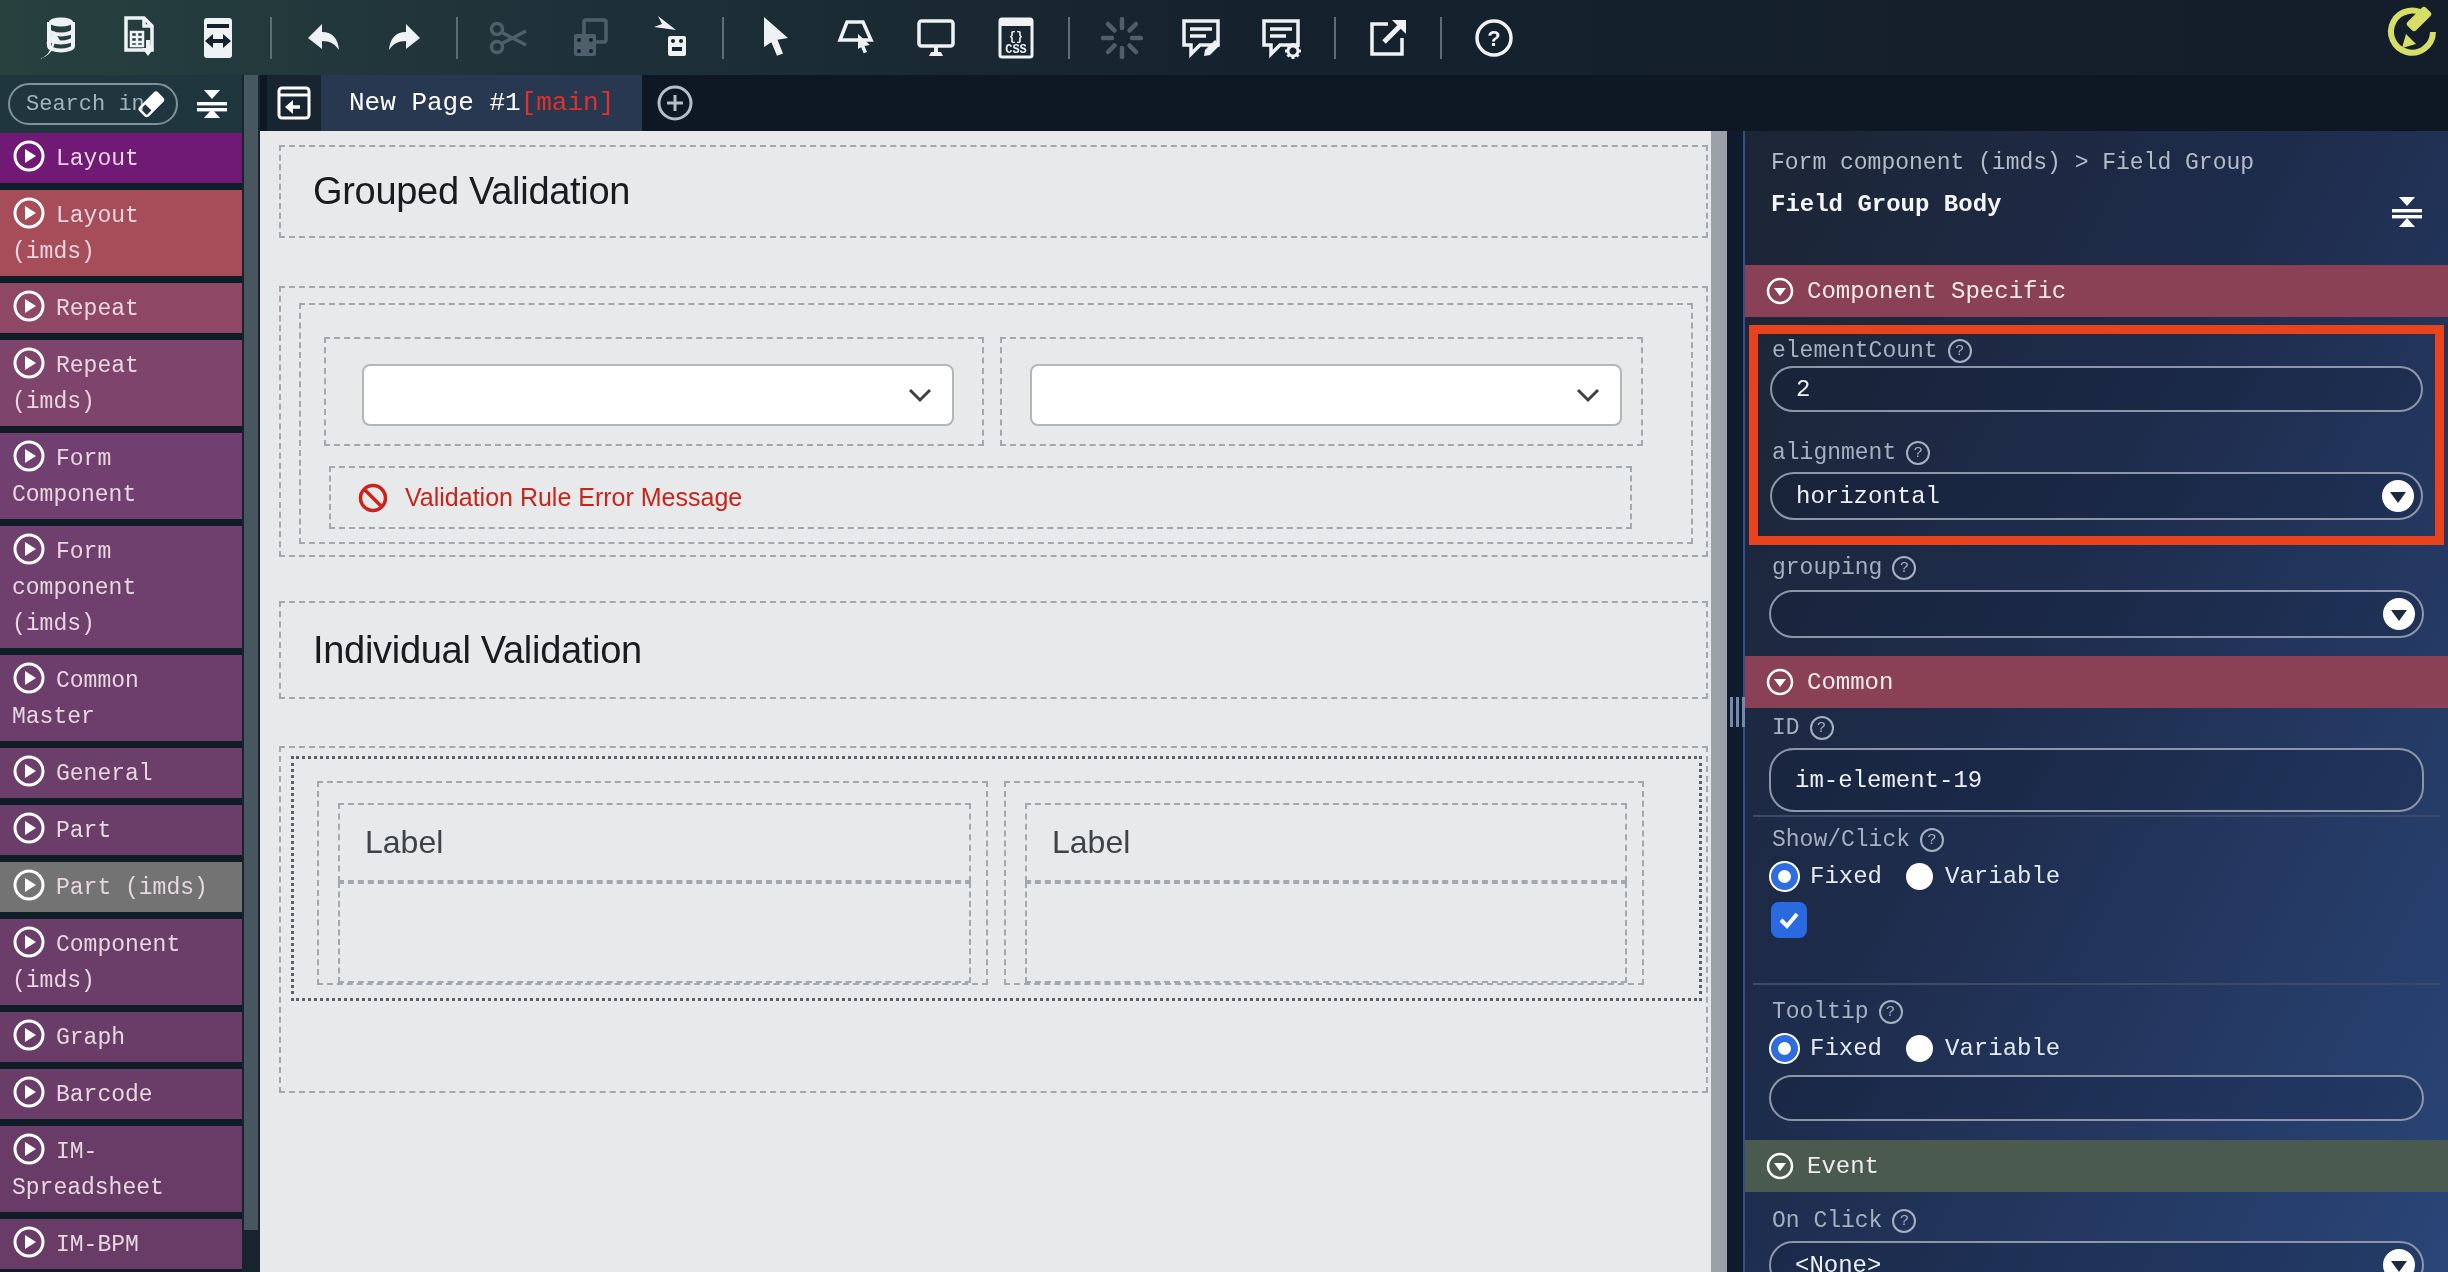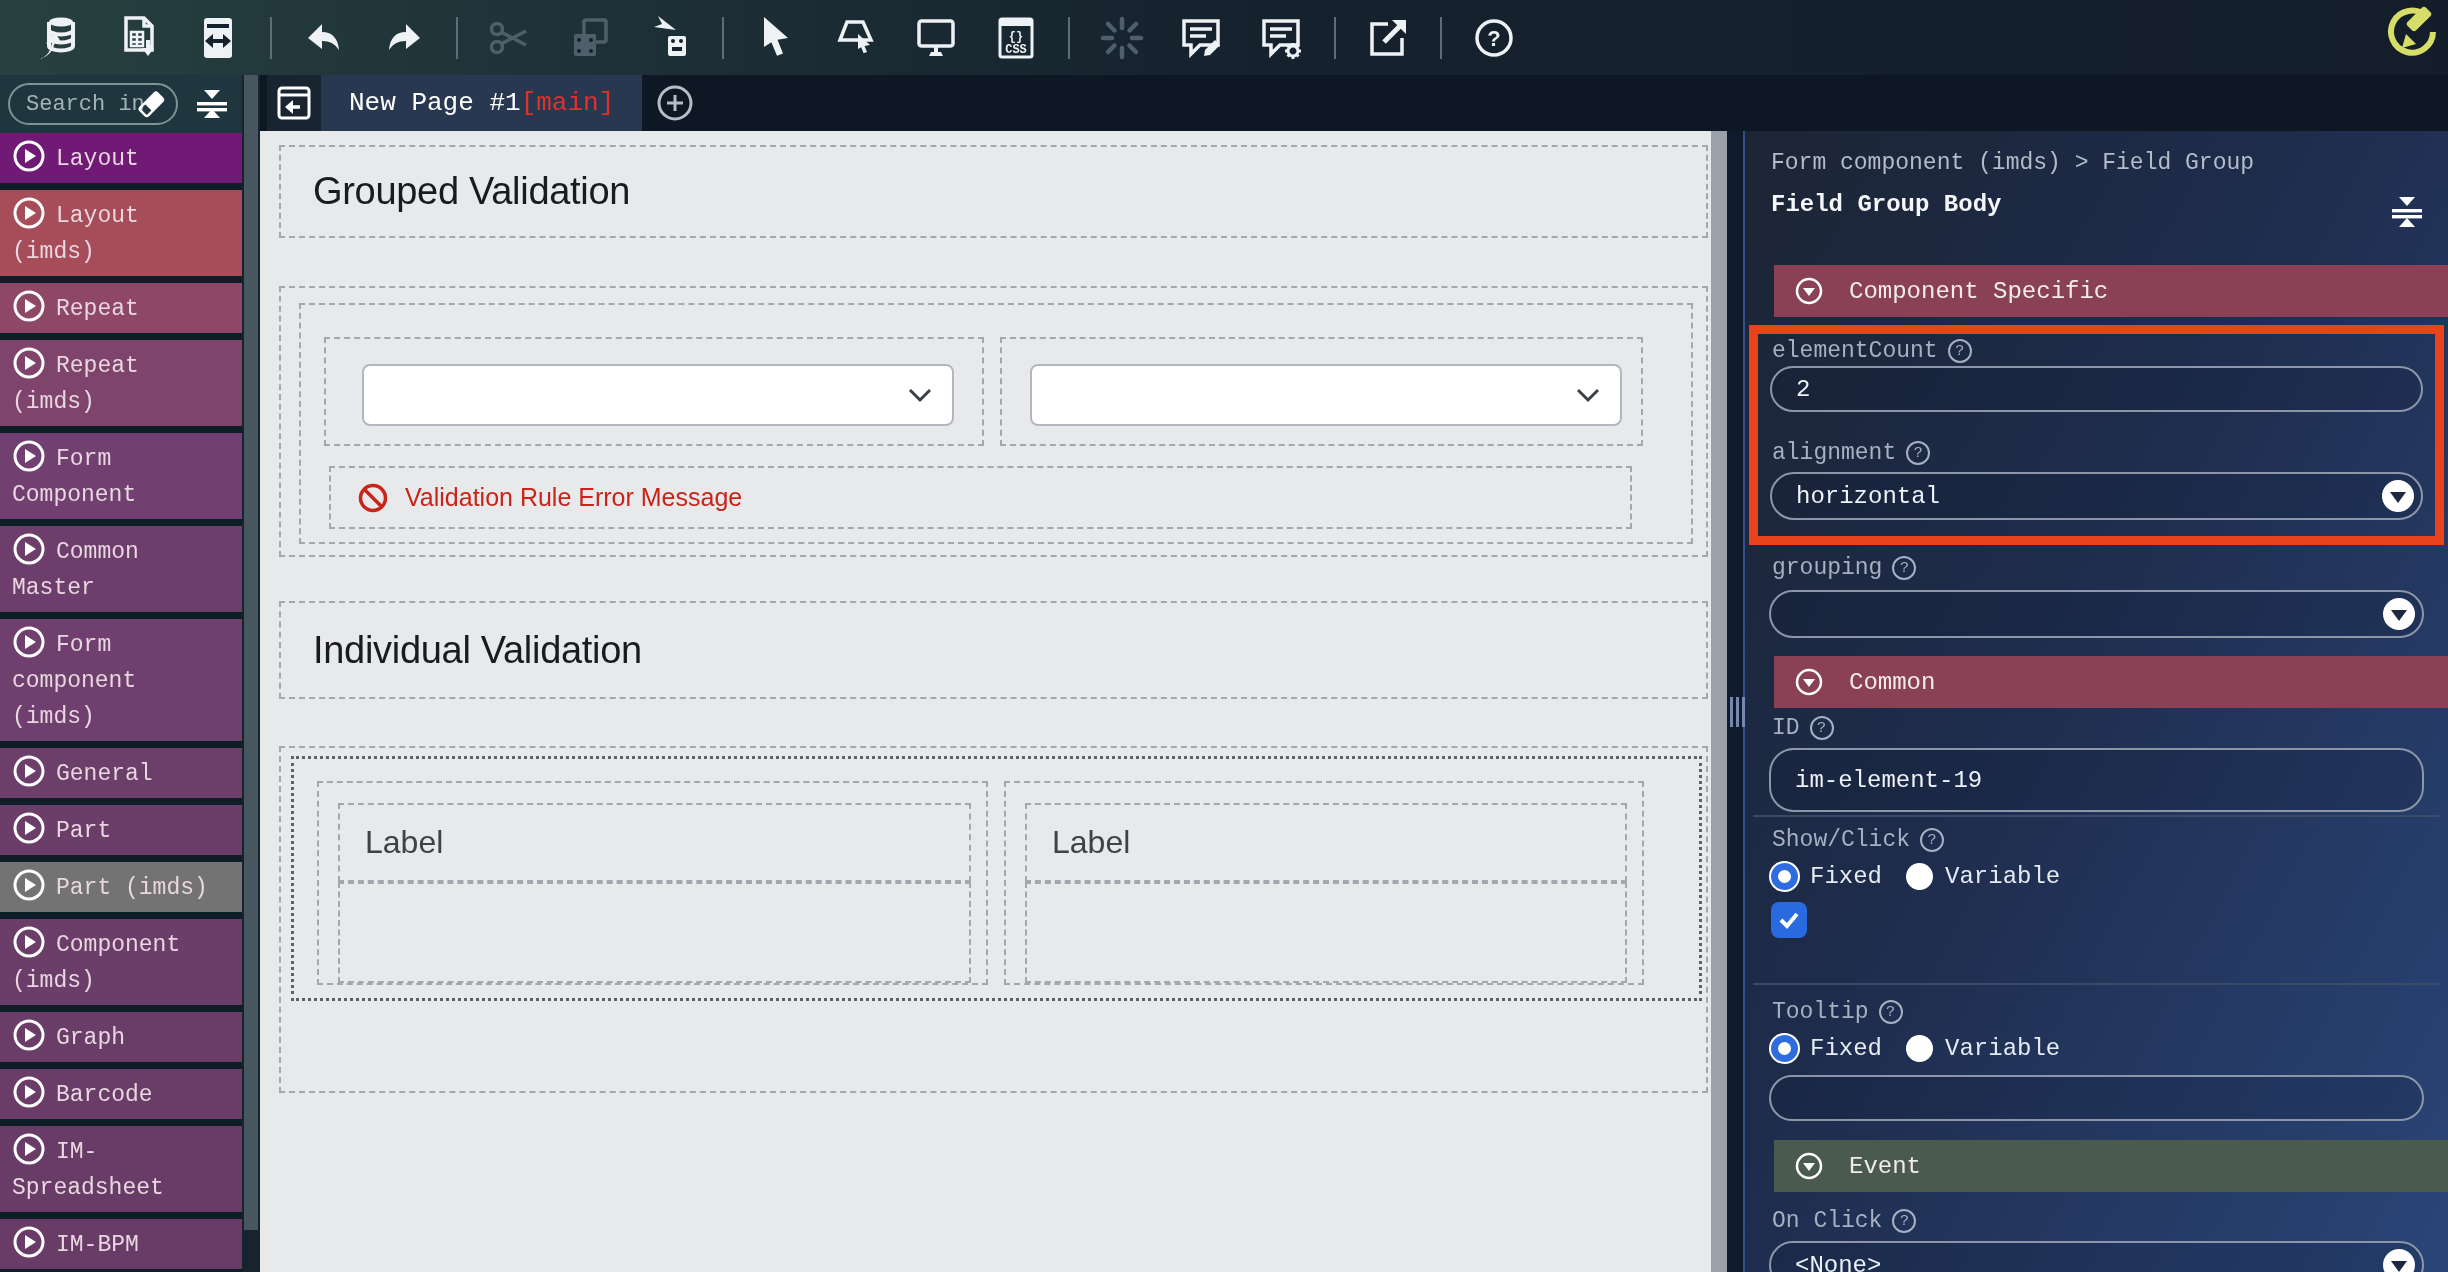--- a/index.html
+++ b/index.html
@@ -64,22 +64,22 @@
   .panel-tabs{position:absolute;left:1745px;top:75px;right:0;height:56px;background:#101a26;
     display:flex;align-items:stretch;}
   .panel-iconbox{width:56px;display:flex;align-items:center;justify-content:center;color:#fff;flex:0 0 auto;}
   .ptab{padding:0 22px;display:flex;align-items:center;font-size:24px;color:#97a2af;flex:0 0 auto;}
   .ptab.active{background:#243246;color:#fff;}
   .panel{position:absolute;left:1745px;top:131px;right:0;bottom:0;overflow:hidden;
     background:linear-gradient(118deg,#1c2534 0%,#1e2c4c 42%,#2a4578 100%);}
   .crumb{position:absolute;left:26px;top:19px;font-size:23px;color:#b4bcc8;}
   .ptitle{position:absolute;left:26px;top:60px;font-size:24px;font-weight:bold;color:#f4f6f9;}
   .ptools{position:absolute;right:22px;top:62px;width:38px;height:38px;color:#fff;}
-  .sbar{position:absolute;left:0;right:0;height:52px;display:flex;align-items:center;gap:25px;
-    padding-left:20px;font-size:24px;color:#f1ebee;box-sizing:border-box;margin-left:29px;}
+  .sbar{position:absolute;left:0;right:0;height:52px;display:flex;align-items:center;gap:12px;
+    padding-left:20px;font-size:24px;color:#f1ebee;box-sizing:border-box;}
   .sbar .cic{display:inline-flex;width:30px;height:30px;}
   .hl-orange{position:absolute;left:4px;right:4px;border:9px solid #e8431d;box-sizing:border-box;}
   .plabel-row{position:absolute;display:flex;align-items:center;gap:10px;}
   .plabel{font-size:23px;color:#a6b0c0;}
   .qicon{width:24px;height:24px;border:2px solid #a6b0c0;border-radius:50%;box-sizing:border-box;
     display:inline-flex;align-items:center;justify-content:center;font-size:15px;color:#a6b0c0;}
   .pill{position:absolute;height:46px;border:2px solid #8d96a8;border-radius:25px;box-sizing:border-box;
     background:rgba(12,24,46,0.18);display:flex;align-items:center;padding:0 56px 0 24px;
     color:#eef2f8;font-size:24px;}
   .pill .caret{position:absolute;right:7px;top:50%;margin-top:-16px;width:32px;height:32px;
@@ -288,32 +288,32 @@
               <circle cx="17" cy="17" r="14" fill="none" stroke="#fff" stroke-width="3"></circle>
               <path d="M13 10l11 7-11 7z" fill="#fff"></path>
             </svg>
           </span><span>Repeat (imds)</span></div>
       <div class="side-item" style="background: rgb(113, 64, 112);"><span class="play-icon">
             <svg width="34" height="34" viewBox="0 0 34 34">
               <circle cx="17" cy="17" r="14" fill="none" stroke="#fff" stroke-width="3"></circle>
               <path d="M13 10l11 7-11 7z" fill="#fff"></path>
             </svg>
           </span><span>Form Component</span></div>
+      <div class="side-item" style="background: rgb(111, 63, 110);"><span class="play-icon">
+            <svg width="34" height="34" viewBox="0 0 34 34">
+              <circle cx="17" cy="17" r="14" fill="none" stroke="#fff" stroke-width="3"></circle>
+              <path d="M13 10l11 7-11 7z" fill="#fff"></path>
+            </svg>
+          </span><span>Form component (imds)</span></div>
       <div class="side-item" style="background: rgb(109, 62, 107);"><span class="play-icon">
             <svg width="34" height="34" viewBox="0 0 34 34">
               <circle cx="17" cy="17" r="14" fill="none" stroke="#fff" stroke-width="3"></circle>
               <path d="M13 10l11 7-11 7z" fill="#fff"></path>
             </svg>
           </span><span>Common Master</span></div>
-      <div class="side-item" style="background: rgb(111, 63, 110);"><span class="play-icon">
-            <svg width="34" height="34" viewBox="0 0 34 34">
-              <circle cx="17" cy="17" r="14" fill="none" stroke="#fff" stroke-width="3"></circle>
-              <path d="M13 10l11 7-11 7z" fill="#fff"></path>
-            </svg>
-          </span><span>Form component (imds)</span></div>
       <div class="side-item" style="background: rgb(108, 62, 106);"><span class="play-icon">
             <svg width="34" height="34" viewBox="0 0 34 34">
               <circle cx="17" cy="17" r="14" fill="none" stroke="#fff" stroke-width="3"></circle>
               <path d="M13 10l11 7-11 7z" fill="#fff"></path>
             </svg>
           </span><span>General</span></div>
       <div class="side-item" style="background: rgb(107, 61, 105);"><span class="play-icon">
             <svg width="34" height="34" viewBox="0 0 34 34">
               <circle cx="17" cy="17" r="14" fill="none" stroke="#fff" stroke-width="3"></circle>
               <path d="M13 10l11 7-11 7z" fill="#fff"></path>

